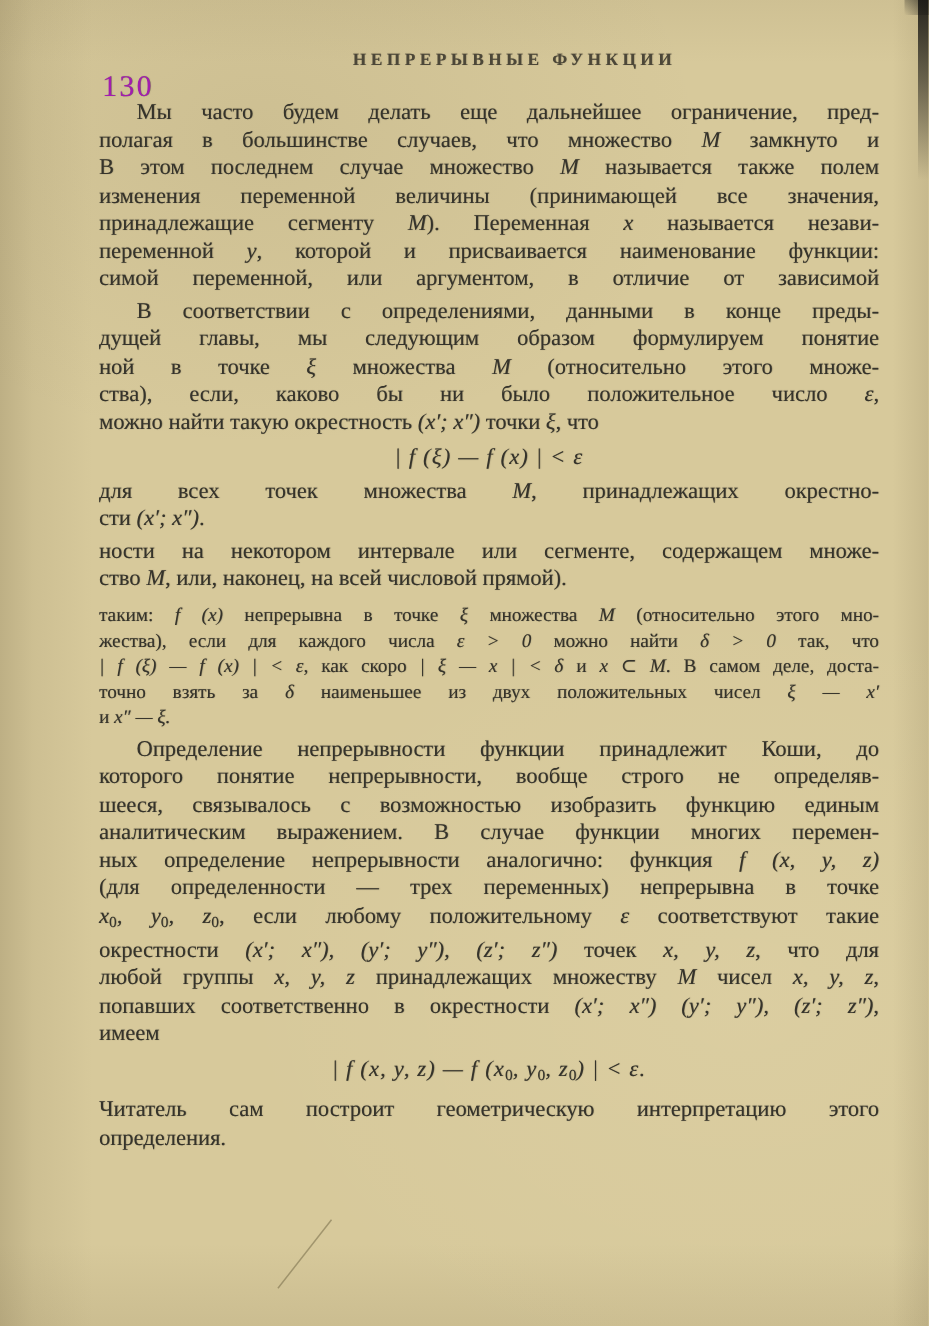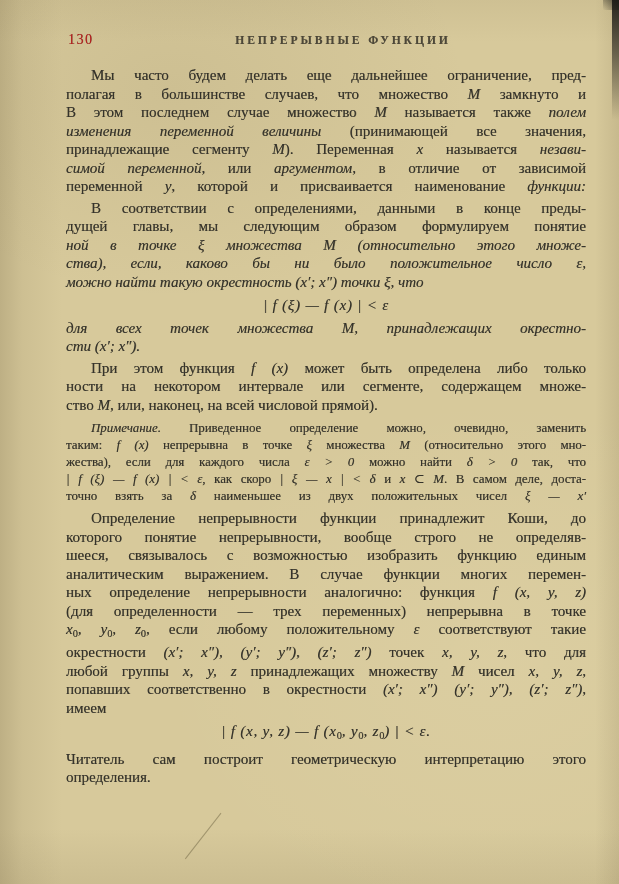--- a/index.html
+++ b/index.html
@@ -25,41 +25,41 @@
     position:absolute;right:0;top:0;width:16px;height:10px;
     background:linear-gradient(225deg, rgba(26,25,21,0.7), rgba(26,25,21,0));
   }
   .scratch{
     position:absolute;left:186px;top:858px;width:58px;height:1.4px;
     background:rgba(108,97,64,0.5);
     transform:rotate(-52deg);transform-origin:left bottom;
   }
   .header{position:absolute;top:32px;left:66px;width:520px;height:16px;}
   .page-number{
-    position:absolute;left:2px;top:0;
-    font-size:14px;letter-spacing:1.5px;color:#b91c1c;
+    position:absolute;left:2px;top:15px;
+    font-size:20px;letter-spacing:1.5px;color:#a21caf;
     text-shadow:0.3px 0.3px 0.5px rgba(56,52,40,0.55);
   }
   .running-head{
     position:absolute;left:0;top:2px;width:100%;text-align:center;padding-left:34px;box-sizing:border-box;
     font-size:11.5px;font-weight:bold;letter-spacing:3px;color:#4c4738;
     text-shadow:0.3px 0.3px 0.5px rgba(70,64,50,0.5);
   }
   .text-block{
     position:absolute;top:66px;left:66px;width:520px;
     font-size:15px;line-height:18.5px;
     text-shadow:0.3px 0.3px 0.6px rgba(56,52,40,0.55);
   }
   .para{margin:0 0 3px 0;}
   .para.small{font-size:12.8px;line-height:17px;margin:6px 0 4px 0;}
   .line{text-align:justify;text-align-last:justify;}
   .line.end{text-align-last:left;}
   .line.ind{padding-left:25px;}
   .formula{text-align:center;margin:5px 0 4px 0;letter-spacing:0.8px;}
-  .ri{font-style:italic;}
+  .ri{}
   .rm{font-style:italic;font-family:"Liberation Serif","DejaVu Serif",serif;}
   .rs{font-style:normal;font-size:68%;vertical-align:-0.28em;letter-spacing:0;}
 </style>
 </head>
 <body>
 
 <div class="page">
   <div class="edge-shadow"></div>
   <div class="corner-smudge"></div>
   <div class="scratch"></div>
@@ -69,46 +69,45 @@
     <span class="running-head">НЕПРЕРЫВНЫЕ ФУНКЦИИ</span>
   </div>
 
   <div class="text-block">
       <div class="para">
         <div class="line ind"><span class="rn">Мы часто будем делать еще дальнейшее ограничение, пред-</span></div>
         <div class="line"><span class="rn">полагая в большинстве случаев, что множество </span><span class="rm">М</span><span class="rn"> замкнуто и</span></div>
         <div class="line"><span class="rn">В этом последнем случае множество </span><span class="rm">М</span><span class="rn"> называется также </span><span class="ri">полем</span></div>
         <div class="line"><span class="ri">изменения переменной величины</span><span class="rn"> (принимающей все значения,</span></div>
         <div class="line"><span class="rn">принадлежащие сегменту </span><span class="rm">М</span><span class="rn">). Переменная </span><span class="rm">x</span><span class="rn"> называется </span><span class="ri">незави-</span></div>
+        <div class="line"><span class="rn">переменной </span><span class="rm">y</span><span class="rn">, которой и присваивается наименование </span><span class="ri">функции:</span></div>
         <div class="line"><span class="ri">симой переменной</span><span class="rn">, или </span><span class="ri">аргументом</span><span class="rn">, в отличие от зависимой</span></div>
-        <div class="line"><span class="rn">переменной </span><span class="rm">y</span><span class="rn">, которой и присваивается наименование </span><span class="ri">функции:</span></div>
       </div>
       <div class="para">
         <div class="line ind"><span class="rn">В соответствии с определениями, данными в конце преды-</span></div>
         <div class="line"><span class="rn">дущей главы, мы следующим образом формулируем понятие</span></div>
         <div class="line"><span class="ri">ной в точке </span><span class="rm">ξ</span><span class="ri"> множества </span><span class="rm">М</span><span class="ri"> (относительно этого множе-</span></div>
         <div class="line"><span class="ri">ства), если, каково бы ни было положительное число </span><span class="rm">ε</span><span class="ri">,</span></div>
         <div class="line end"><span class="ri">можно найти такую окрестность </span><span class="rm">(x′; x″)</span><span class="ri"> точки </span><span class="rm">ξ</span><span class="ri">, что</span></div>
       </div>
       <div class="formula"><span class="rm">| f (ξ) — f (x) | &lt; ε</span></div>
       <div class="para">
         <div class="line"><span class="ri">для всех точек множества </span><span class="rm">М</span><span class="ri">, принадлежащих окрестно-</span></div>
         <div class="line end"><span class="ri">сти </span><span class="rm">(x′; x″)</span><span class="ri">.</span></div>
       </div>
       <div class="para">
-        <div class="line ind"><span class="rn">При этом функция </span><span class="rm">f (x)</span><span class="rn"> может быть определена либо только</span></div>
         <div class="line"><span class="rn">ности на некотором интервале или сегменте, содержащем множе-</span></div>
         <div class="line end"><span class="rn">ство </span><span class="rm">М</span><span class="rn">, или, наконец, на всей числовой прямой).</span></div>
       </div>
       <div class="para small">
-        <div class="line ind"><span class="ri">Примечание.</span><span class="rn"> Приведенное определение можно, очевидно, заменить</span></div>
         <div class="line"><span class="rn">таким: </span><span class="rm">f (x)</span><span class="rn"> непрерывна в точке </span><span class="rm">ξ</span><span class="rn"> множества </span><span class="rm">М</span><span class="rn"> (относительно этого мно-</span></div>
         <div class="line"><span class="rn">жества), если для каждого числа </span><span class="rm">ε &gt; 0</span><span class="rn"> можно найти </span><span class="rm">δ &gt; 0</span><span class="rn"> так, что</span></div>
         <div class="line"><span class="rm">| f (ξ) — f (x) | &lt; ε</span><span class="rn">, как скоро </span><span class="rm">| ξ — x | &lt; δ</span><span class="rn"> и </span><span class="rm">x ⊂ М</span><span class="rn">. В самом деле, доста-</span></div>
         <div class="line"><span class="rn">точно взять за </span><span class="rm">δ</span><span class="rn"> наименьшее из двух положительных чисел </span><span class="rm">ξ — x′</span></div>
+        <div class="line end"><span class="rn">и </span><span class="rm">x″ — ξ.</span></div>
       </div>
       <div class="para">
         <div class="line ind"><span class="rn">Определение непрерывности функции принадлежит Коши, до</span></div>
         <div class="line"><span class="rn">которого понятие непрерывности, вообще строго не определяв-</span></div>
         <div class="line"><span class="rn">шееся, связывалось с возможностью изобразить функцию единым</span></div>
         <div class="line"><span class="rn">аналитическим выражением. В случае функции многих перемен-</span></div>
         <div class="line"><span class="rn">ных определение непрерывности аналогично: функция </span><span class="rm">f (x, y, z)</span></div>
         <div class="line"><span class="rn">(для определенности — трех переменных) непрерывна в точке</span></div>
         <div class="line"><span class="rm">x</span><span class="rs">0</span><span class="rm">, y</span><span class="rs">0</span><span class="rm">, z</span><span class="rs">0</span><span class="rn">, если любому положительному </span><span class="rm">ε</span><span class="rn"> соответствуют такие</span></div>
         <div class="line"><span class="rn">окрестности </span><span class="rm">(x′; x″), (y′; y″), (z′; z″)</span><span class="rn"> точек </span><span class="rm">x, y, z</span><span class="rn">, что для</span></div>

